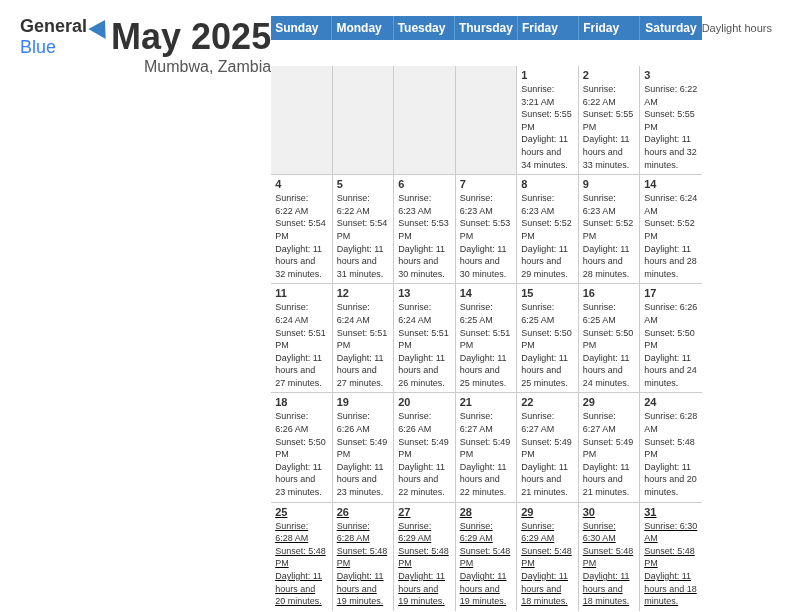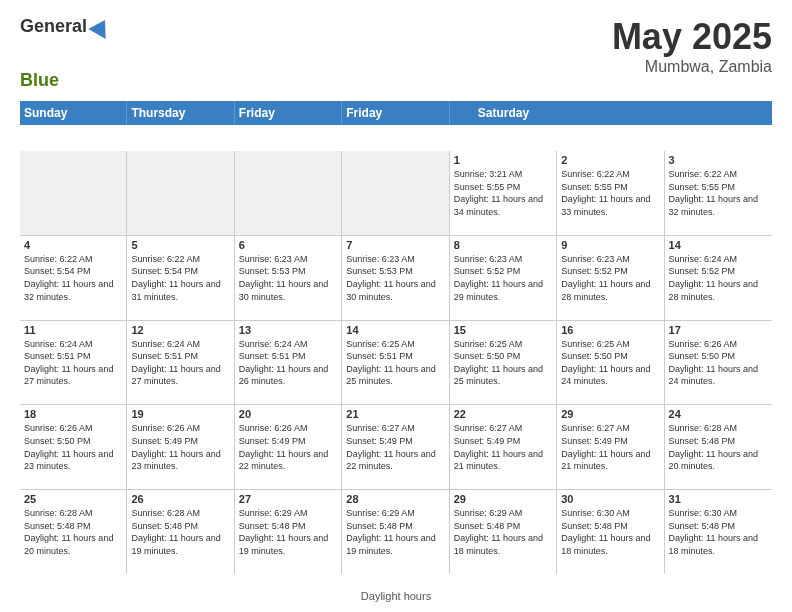--- a/index.html
+++ b/index.html
@@ -8,42 +8,42 @@
       background: #fff;
       width: 792px;
       height: 612px;
       overflow: hidden;
     }
     .page {
       width: 792px;
       height: 612px;
       padding: 16px 20px 10px 20px;
       display: flex;
-      flex-direction: column;
+      flex-direction: row;
     }
     .header {
       display: flex;
       justify-content: space-between;
       align-items: flex-start;
       margin-bottom: 10px;
     }
     .logo {
       display: flex;
       flex-direction: column;
       align-items: flex-start;
     }
     .logo-text {
       display: flex;
       align-items: center;
       font-size: 18px;
       font-weight: bold;
       color: #333;
     }
     .logo-general { color: #333; font-size: 18px; font-weight: bold; }
-    .logo-blue { color: #4d7c0f; font-size: 18px; font-weight: bold; margin-top: 33px; }
+    .logo-blue { color: #3b82f6; font-size: 18px; font-weight: normal; }
     .logo-triangle {
       width: 0; height: 0;
       border-left: 10px solid transparent;
       border-right: 10px solid transparent;
       border-bottom: 16px solid #3a7fc1;
       margin-left: 4px;
       transform: rotate(30deg);
       display: inline-block;
     }
     .title-block {
@@ -83,21 +83,21 @@
       display: flex;
       flex-direction: column;
       flex: 1;
     }
     .cal-row {
       display: grid;
       grid-template-columns: repeat(7, 1fr);
       flex: 1;
       border-bottom: 1px solid #ccc;
     }
-    .cal-row:last-child { border-bottom: none; }
+    .cal-row:last-child { border-bottom: none; text-decoration: underline; }
     .cal-cell {
       border-right: 1px solid #ccc;
       padding: 3px 4px;
       font-size: 9.5px;
       color: #333;
       background: #fff;
       vertical-align: top;
       min-height: 70px;
     }
     .cal-cell:last-child { border-right: none; }
@@ -107,21 +107,21 @@
       font-size: 11px;
       font-weight: bold;
       margin-bottom: 2px;
     }
     .day-info {
       font-size: 9px;
       line-height: 1.4;
       color: #333;
     }
     .footer {
-      margin-top: 16px;
+      margin-top: 6px;
       font-size: 11px;
       color: #555;
       text-align: center;
     }
   </style>
 </head>
 <body>
 
 <div class="page">
   <div class="header">
@@ -134,20 +134,22 @@
     </div>
     <div class="title-block">
       <div class="title-month">May 2025</div>
       <div class="title-location">Mumbwa, Zambia</div>
     </div>
   </div>
 
   <div class="calendar">
     <div class="cal-header">
     <div class="cal-header-cell">Sunday</div>
+        <div class="cal-header-cell">Monday</div>
+        <div class="cal-header-cell">Tuesday</div>
         <div class="cal-header-cell">Thursday</div>
         <div class="cal-header-cell">Friday</div>
         <div class="cal-header-cell">Friday</div>
         <div class="cal-header-cell">Saturday</div>
       </div>
     <div class="cal-body">
     <div class="cal-row">
           <div class="cal-cell empty shaded"></div>
           <div class="cal-cell empty shaded"></div>
           <div class="cal-cell empty shaded"></div>

